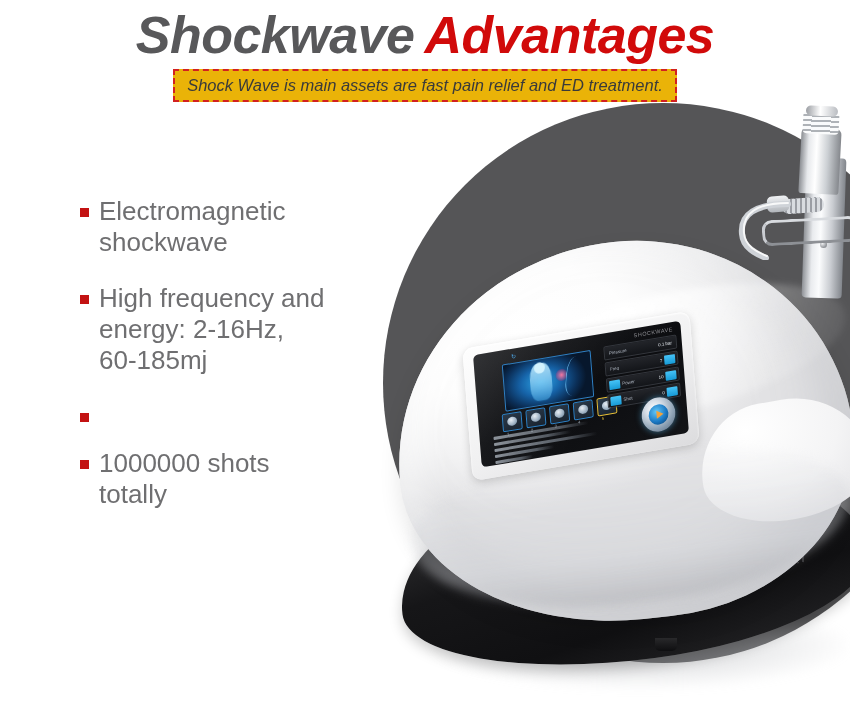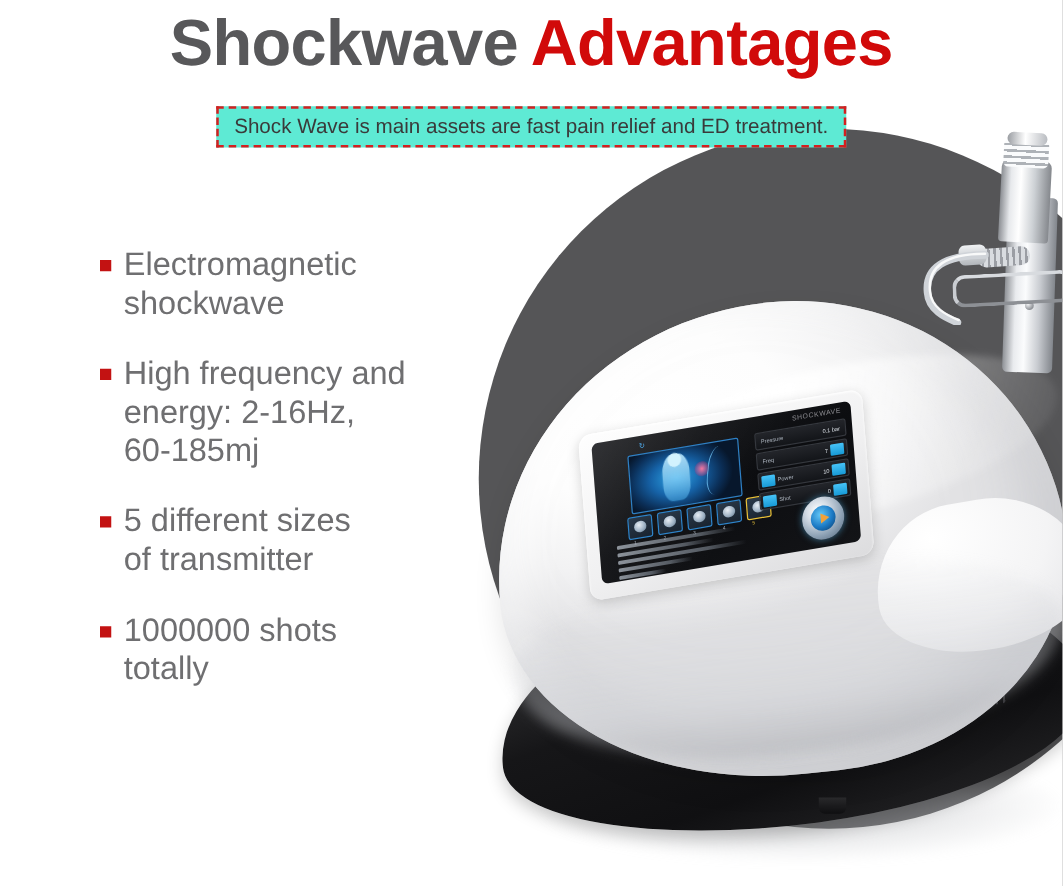--- a/index.html
+++ b/index.html
@@ -43,39 +43,40 @@
   }
 
   
   .header {
     position: absolute;
     left: 0;
     top: 0;
     width: 850px;
     text-align: center;
     z-index: 30;
+    font-style: italic;
   }
   .title {
     margin: 0;
     padding-top: 8px;
     font-size: 52px;
     line-height: 1.05;
     font-weight: bold;
     letter-spacing: -0.5px;
     white-space: nowrap;
   }
   .title .t-main { color: #58585a; }
   .title .t-accent { color: #d10a0a; margin-left: 10px; }
 
   .subtitle-box {
     display: inline-block;
-    margin-top: 22px;
+    margin-top: 6px;
     padding: 4px 12px 5px 12px;
     border: 2px dashed #d32020;
-    background: #5eead4;
+    background: #eab308;
   }
   .subtitle-text {
     font-size: 16.5px;
     color: #3a3a3a;
     white-space: nowrap;
     line-height: 1.25;
   }
 
   
   .features {
@@ -657,22 +658,20 @@
 shockwave</span>
     </div>
     <div class="feature">
       <span class="bullet"></span>
       <span class="feature-text">High frequency and
 energy: 2-16Hz,
 60-185mj</span>
     </div>
     <div class="feature">
       <span class="bullet"></span>
-      <span class="feature-text">5 different sizes
-of transmitter</span>
     </div>
     <div class="feature">
       <span class="bullet"></span>
       <span class="feature-text">1000000 shots
 totally</span>
     </div>
   </div>
 
 </div>
 

